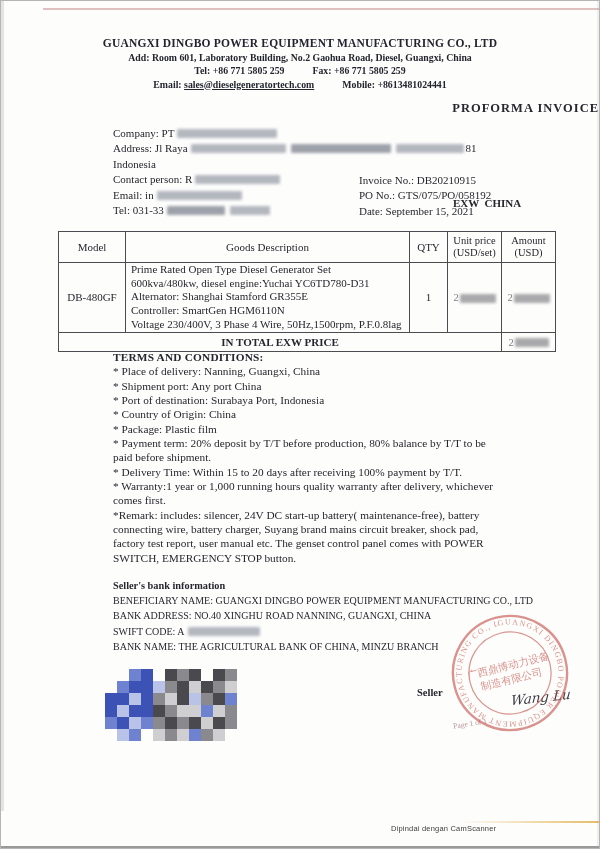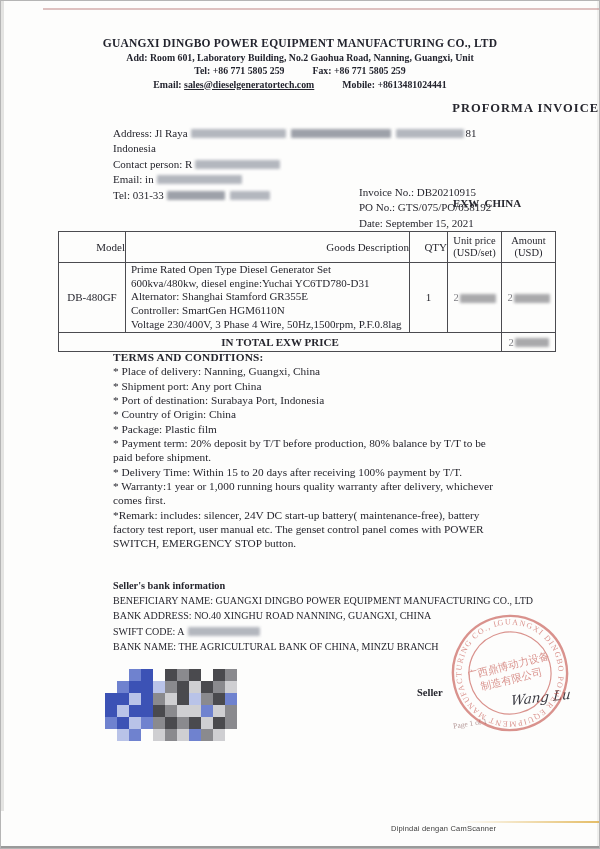--- a/index.html
+++ b/index.html
@@ -18,31 +18,31 @@
   
   .hdr{position:absolute;left:0;top:36px;width:100%;text-align:center;color:#23242e;}
   .hdr-company{font-weight:bold;font-size:11.5px;letter-spacing:.2px;}
   .hdr-line{font-weight:bold;font-size:9.8px;margin-top:2.5px;}
   .hdr .sep{display:inline-block;width:28px;}
   .email{text-decoration:underline;color:#23242e;}
   .doc-title{position:absolute;left:0;top:100px;width:100%;text-align:right;font-weight:bold;font-size:12.5px;letter-spacing:1px;}
 
   
   .customer{position:absolute;left:112px;top:125px;font-size:11px;line-height:15.4px;white-space:nowrap;}
-  .meta{position:absolute;left:358px;top:184px;font-size:11px;line-height:15.4px;white-space:nowrap;}
+  .meta{position:absolute;left:358px;top:172px;font-size:11px;line-height:15.4px;white-space:nowrap;}
   .incoterm{position:absolute;left:452px;top:196px;font-weight:bold;font-size:11px;white-space:pre;}
 
   .blur{display:inline-block;vertical-align:baseline;height:9px;background:#a7abb4;border-radius:1px;filter:blur(1.6px);opacity:.85;margin:0 2px -1px 3px;}
   .blur.dk{background:#8d919b;}
 
   
   table.goods{position:absolute;left:57px;top:230px;width:497px;border-collapse:collapse;table-layout:fixed;font-size:11px;}
   table.goods td{border:1px solid #4b4b50;padding:0;vertical-align:middle;}
   td.c{text-align:center;}
-  .hdr-cell{font-size:11px;text-align:right;}
+  .hdr-cell{font-size:11px;text-align:center;}
   .hdr-sub{font-size:10.5px;line-height:12.5px;text-align:center;}
   .desc-cell div{padding-left:5px;line-height:13.7px;}
   .total-cell{font-weight:bold;text-align:center;font-size:11px;height:18px;}
   .price-blur{display:inline-block;height:9px;width:36px;background:#a9a9ab;filter:blur(1.4px);border-radius:1px;vertical-align:middle;margin-left:1px;}
   .price-pre{color:#7e7e83;filter:blur(.7px);font-size:10.5px;}
 
   
   .terms{position:absolute;left:112px;top:349px;width:446px;font-size:11.3px;line-height:14.35px;}
   .terms .t-head{font-weight:bold;letter-spacing:.2px;}
   
@@ -69,33 +69,34 @@
 <div id="page">
 
   <div class="edge-left"></div>
   <div class="edge-right"></div>
   <div class="edge-top"></div>
   <div class="edge-bottom"></div>
   <div class="yellow-line"></div>
 
   <div class="hdr">
     <div class="hdr-company">GUANGXI DINGBO POWER EQUIPMENT MANUFACTURING CO., LTD</div>
-    <div class="hdr-line">Add: Room 601, Laboratory Building, No.2 Gaohua Road, Nanning, Guangxi, Unit</div>
+    <div class="hdr-line">Add: Room 601, Laboratory Building, No.2 Gaohua Road, Diesel, Guangxi, China</div>
     <div class="hdr-line">
       <span>Tel: +86 771 5805 259</span><span class="sep"></span><span>Fax: +86 771 5805 259</span>
     </div>
     <div class="hdr-line">
       <span>Email:</span>
       <span class="email">sales@dieselgeneratortech.com</span><span class="sep"></span><span>Mobile: +8613481024441</span>
     </div>
   </div>
 
   <div class="doc-title">PROFORMA INVOICE</div>
 
   <div class="customer">
+    <div><span>Company: PT</span><span class="blur" style="width:100px"></span></div>
     <div><span>Address: Jl Raya</span><span class="blur" style="width:95px"></span><span class="blur dk" style="width:100px"></span><span class="blur" style="width:68px"></span><span>81</span></div>
     <div>Indonesia</div>
     <div><span>Contact person: R</span><span class="blur" style="width:85px"></span></div>
     <div><span>Email: in</span><span class="blur" style="width:85px"></span></div>
     <div><span>Tel: 031-33</span><span class="blur dk" style="width:58px"></span><span class="blur" style="width:40px"></span></div>
   </div>
 
   <div class="meta">
     <div>Invoice No.: DB20210915</div>
     <div>PO No.: GTS/075/PO/058192</div>
@@ -151,20 +152,21 @@
     <div>* Shipment port: Any port China</div>
     <div>* Port of destination: Surabaya Port, Indonesia</div>
     <div>* Country of Origin: China</div>
     <div>* Package: Plastic film</div>
     <div>* Payment term: 20% deposit by T/T before production, 80% balance by T/T to be</div>
     <div>paid before shipment.</div>
     <div>* Delivery Time: Within 15 to 20 days after receiving 100% payment by T/T.</div>
     <div>* Warranty:1 year or 1,000 running hours quality warranty after delivery, whichever</div>
     <div>comes first.</div>
     <div>*Remark: includes: silencer, 24V DC start-up battery( maintenance-free), battery</div>
+    <div>connecting wire, battery charger, Suyang brand mains circuit breaker, shock pad,</div>
     <div>factory test report, user manual etc. The genset control panel comes with POWER</div>
     <div>SWITCH, EMERGENCY STOP button.</div>
   </div>
 
   <div class="bank">
     <div class="b-head">Seller's bank information</div>
     <div>BENEFICIARY NAME: GUANGXI DINGBO POWER EQUIPMENT MANUFACTURING CO., LTD</div>
     <div>BANK ADDRESS: NO.40 XINGHU ROAD NANNING, GUANGXI, CHINA</div>
     <div><span>SWIFT CODE: A</span><span class="blur" style="width:72px"></span></div>
     <div>BANK NAME: THE AGRICULTURAL BANK OF CHINA, MINZU BRANCH</div>

